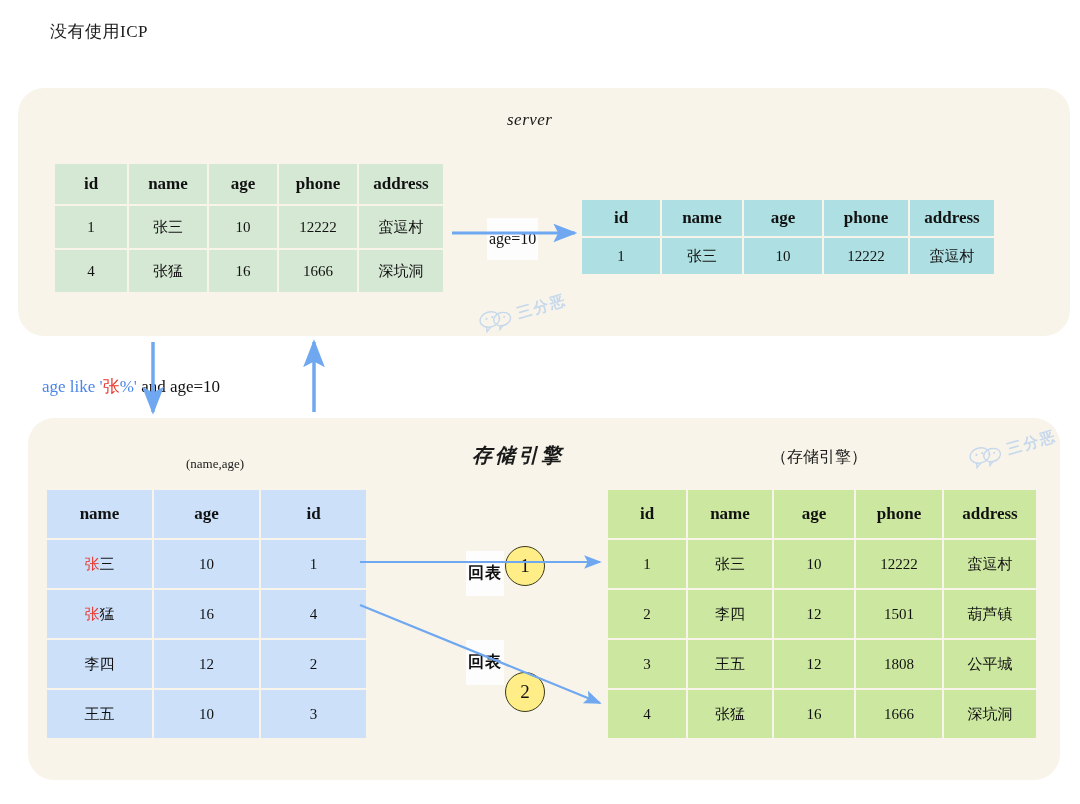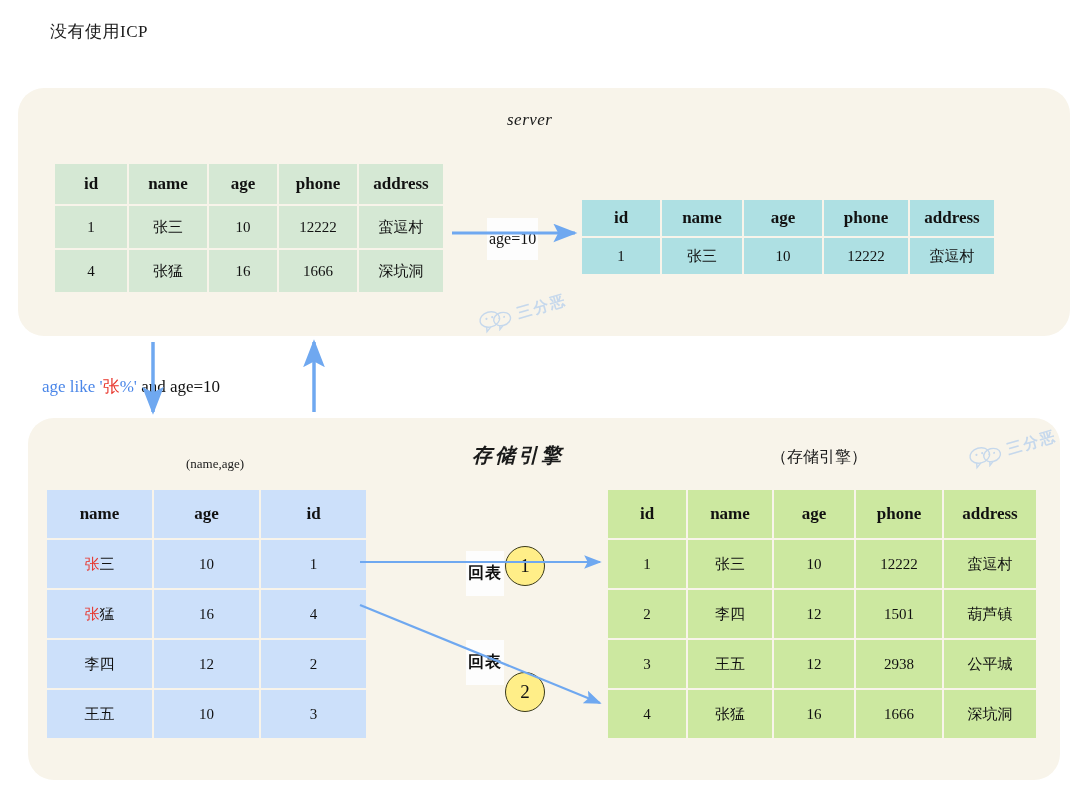--- a/index.html
+++ b/index.html
@@ -279,21 +279,21 @@
         <td>2</td>
         <td>李四</td>
         <td>12</td>
         <td>1501</td>
         <td>葫芦镇</td>
       </tr>
       <tr>
         <td>3</td>
         <td>王五</td>
         <td>12</td>
-        <td>2938</td>
+        <td>1808</td>
         <td>公平城</td>
       </tr>
       <tr>
         <td class="red">4</td>
         <td>张猛</td>
         <td>16</td>
         <td>1666</td>
         <td>深坑洞</td>
       </tr>
     </tbody>

